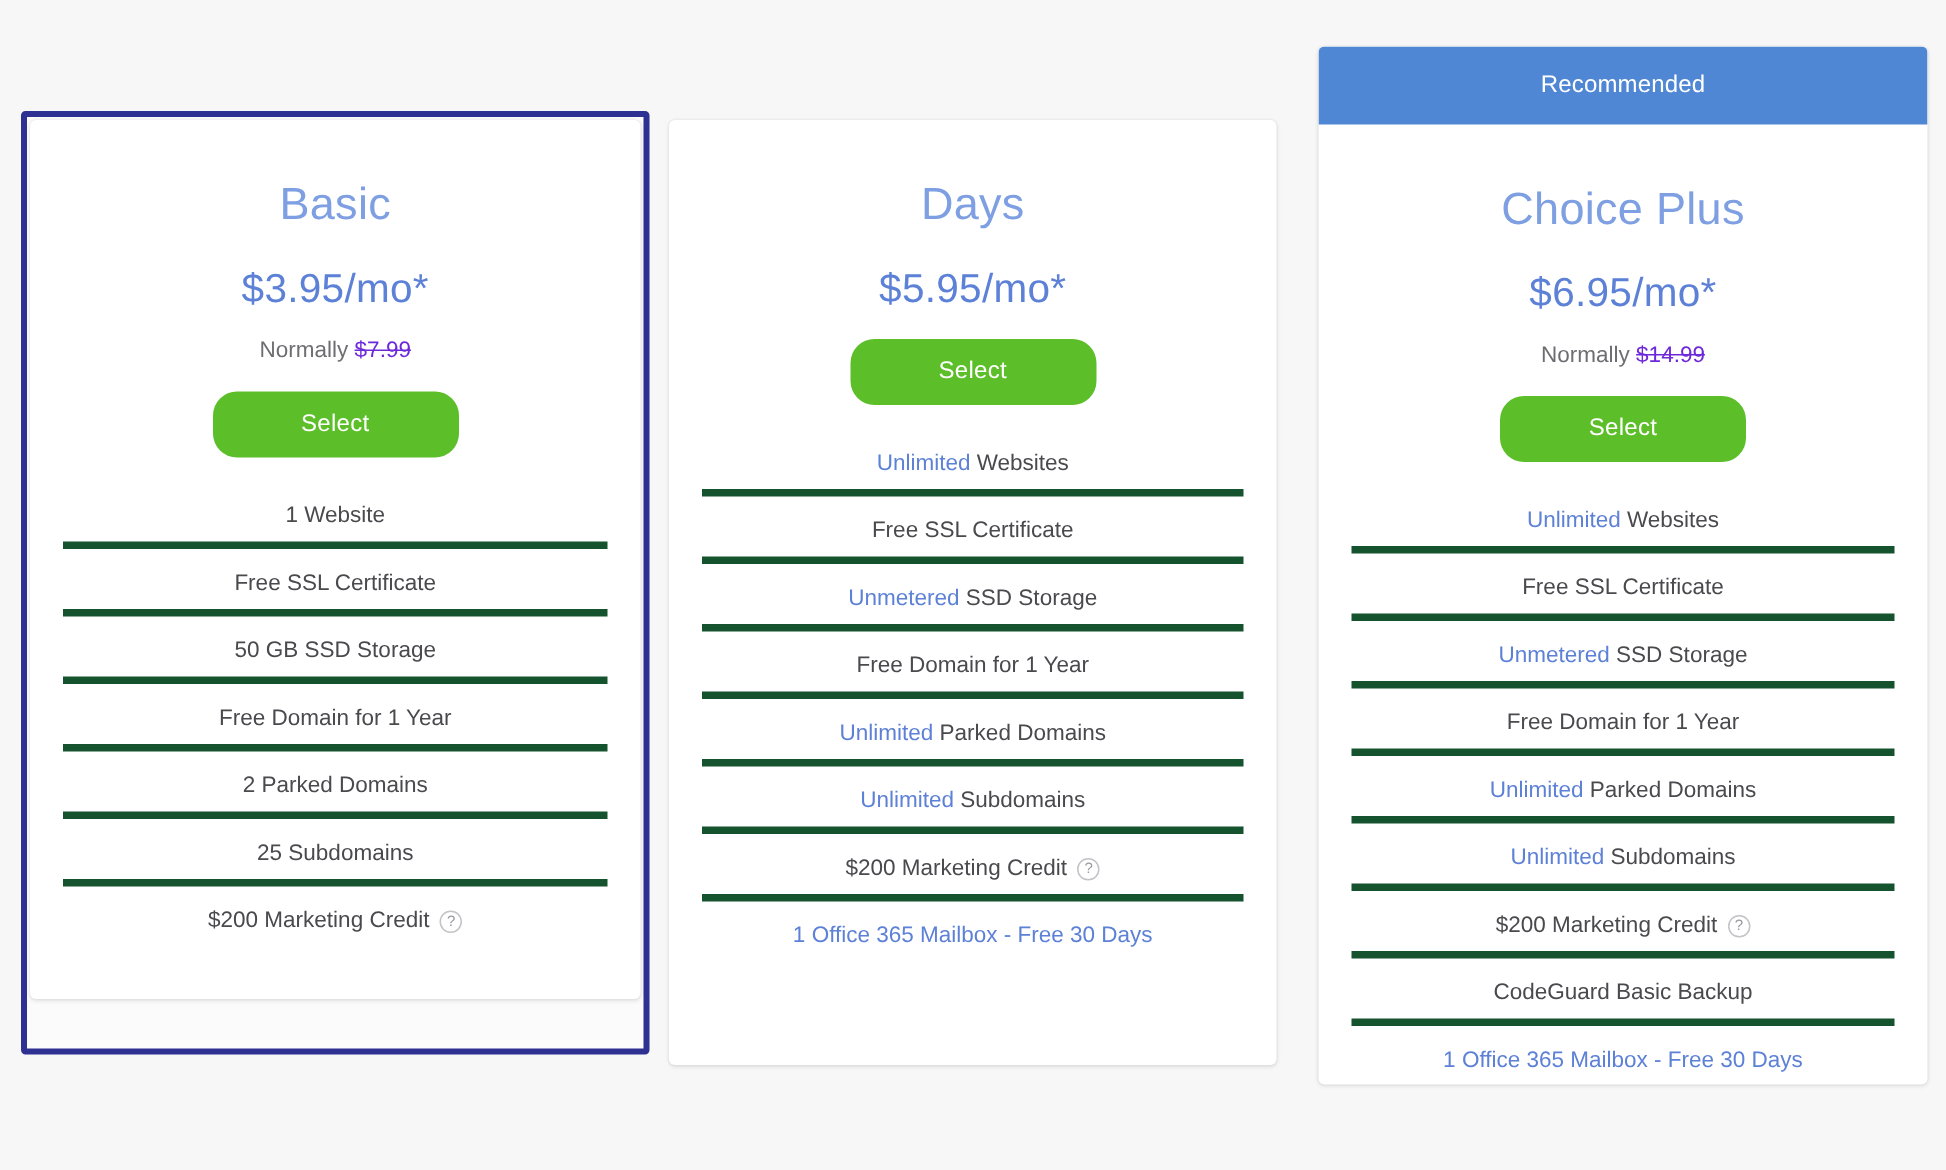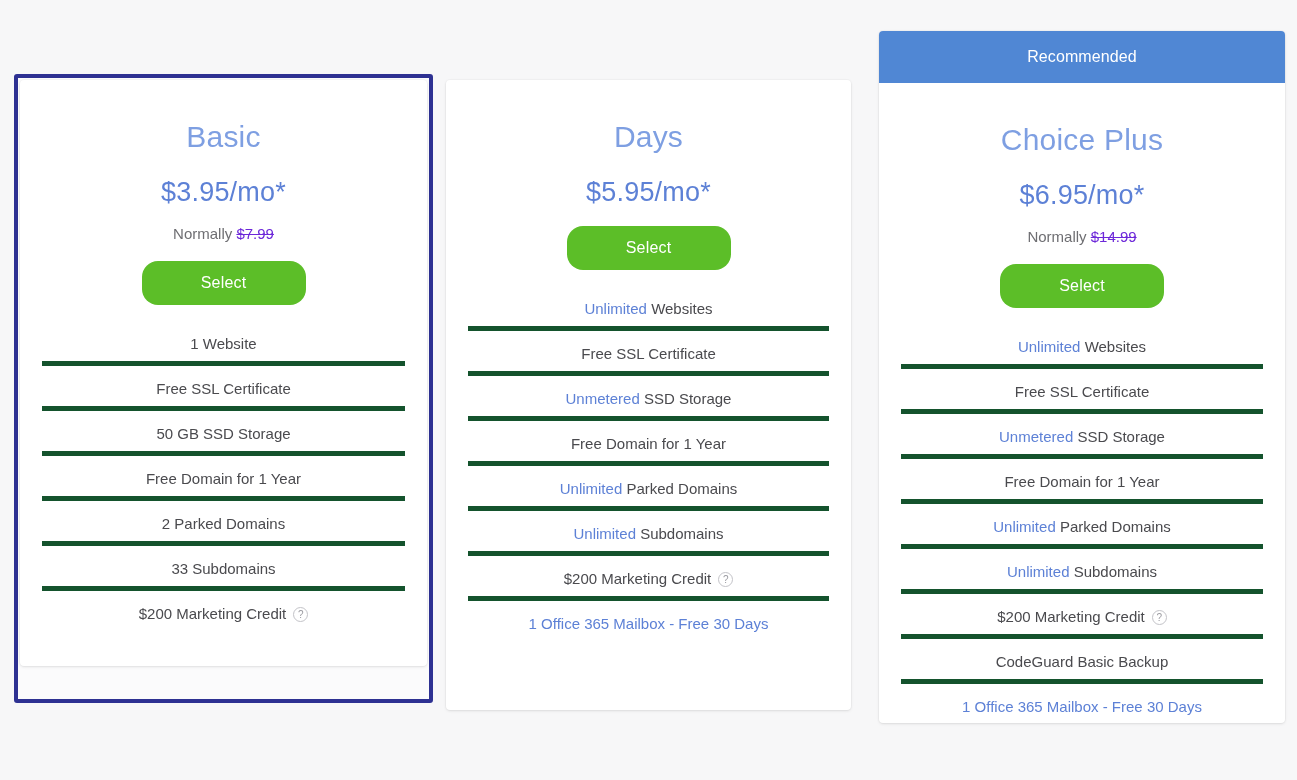--- a/index.html
+++ b/index.html
@@ -155,21 +155,21 @@
           <div class="plan-price" style="color: rgb(93, 129, 214);">$3.95/mo*</div>
           <div class="plan-normally"><span>Normally</span> <span class="strike">$7.99</span></div>
           <button class="select-btn" style="background: rgb(92, 190, 40);">Select</button>
         </div>
         <ul class="feature-list">
           <li class="feature-row"><span>1 Website</span></li>
           <li class="feature-row"><span>Free SSL Certificate</span></li>
           <li class="feature-row"><span>50 GB SSD Storage</span></li>
           <li class="feature-row"><span>Free Domain for 1 Year</span></li>
           <li class="feature-row"><span>2 Parked Domains</span></li>
-          <li class="feature-row"><span>33 Subdomains</span></li>
+          <li class="feature-row"><span>25 Subdomains</span></li>
           <li class="feature-row"><span>$200 Marketing Credit</span><span class="help-icon">?</span></li>
         </ul>
       </div>
     </div>
     <div class="plan-col" style="left: 446px; top: 80px; width: 405px;">
       <div class="plan-card" style="height: 630px;">
         <div class="card-head">
           <div class="plan-name" style="color: rgb(126, 159, 226);">Days</div>
           <div class="plan-price" style="color: rgb(93, 129, 214);">$5.95/mo*</div>
           <button class="select-btn" style="background: rgb(92, 190, 40);">Select</button>

